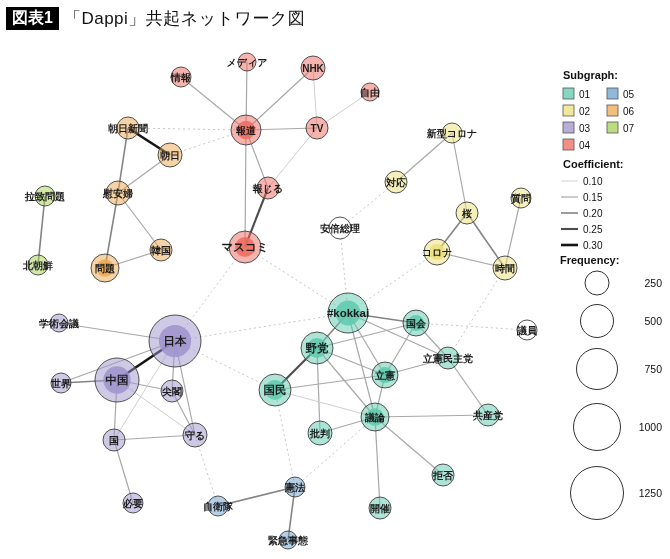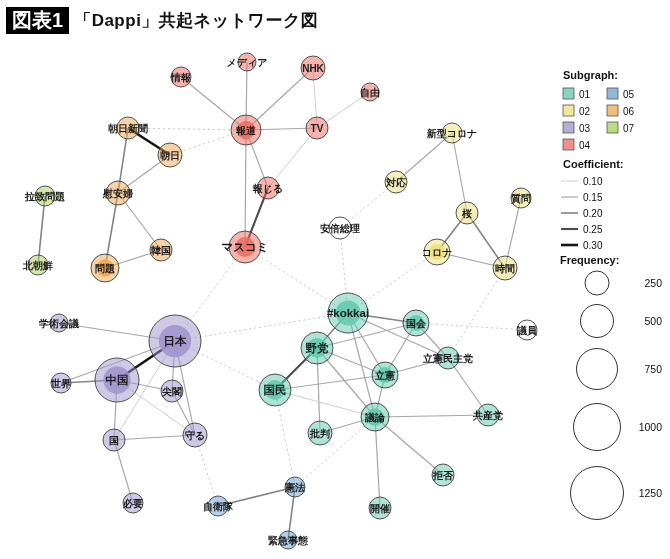--- a/index.html
+++ b/index.html
@@ -1,20 +1,20 @@
 <!DOCTYPE html>
 <html><head>
 <meta charset="utf-8">
 <style>
   html,body{margin:0;padding:0;background:#ffffff;}
   body{font-family:"Liberation Sans","DejaVu Sans",sans-serif;}
   .page{position:relative;width:670px;height:559px;background:#fff;overflow:hidden;}
   .header{position:absolute;top:7px;left:6px;display:flex;align-items:center;z-index:2;}
-  .badge{background:#000;color:#fff;font-weight:bold;font-size:20px;padding:2px 6px;line-height:1.15;}
-  .title{color:#111;font-weight:bold;font-size:17px;margin-left:5px;letter-spacing:0.5px;}
+  .badge{background:#000;color:#fff;font-weight:bold;font-size:16px;padding:2px 6px;line-height:1.15;}
+  .title{color:#111;font-weight:normal;font-size:17px;margin-left:5px;letter-spacing:0.5px;}
   svg.net{position:absolute;top:0;left:0;}
   svg text{font-family:"Liberation Sans","DejaVu Sans",sans-serif;}
 </style>
 </head>
 <body>
 
 <div class="page">
   <div class="header">
     <span class="badge">図表1</span>
     <span class="title">「Dappi」共起ネットワーク図</span>

